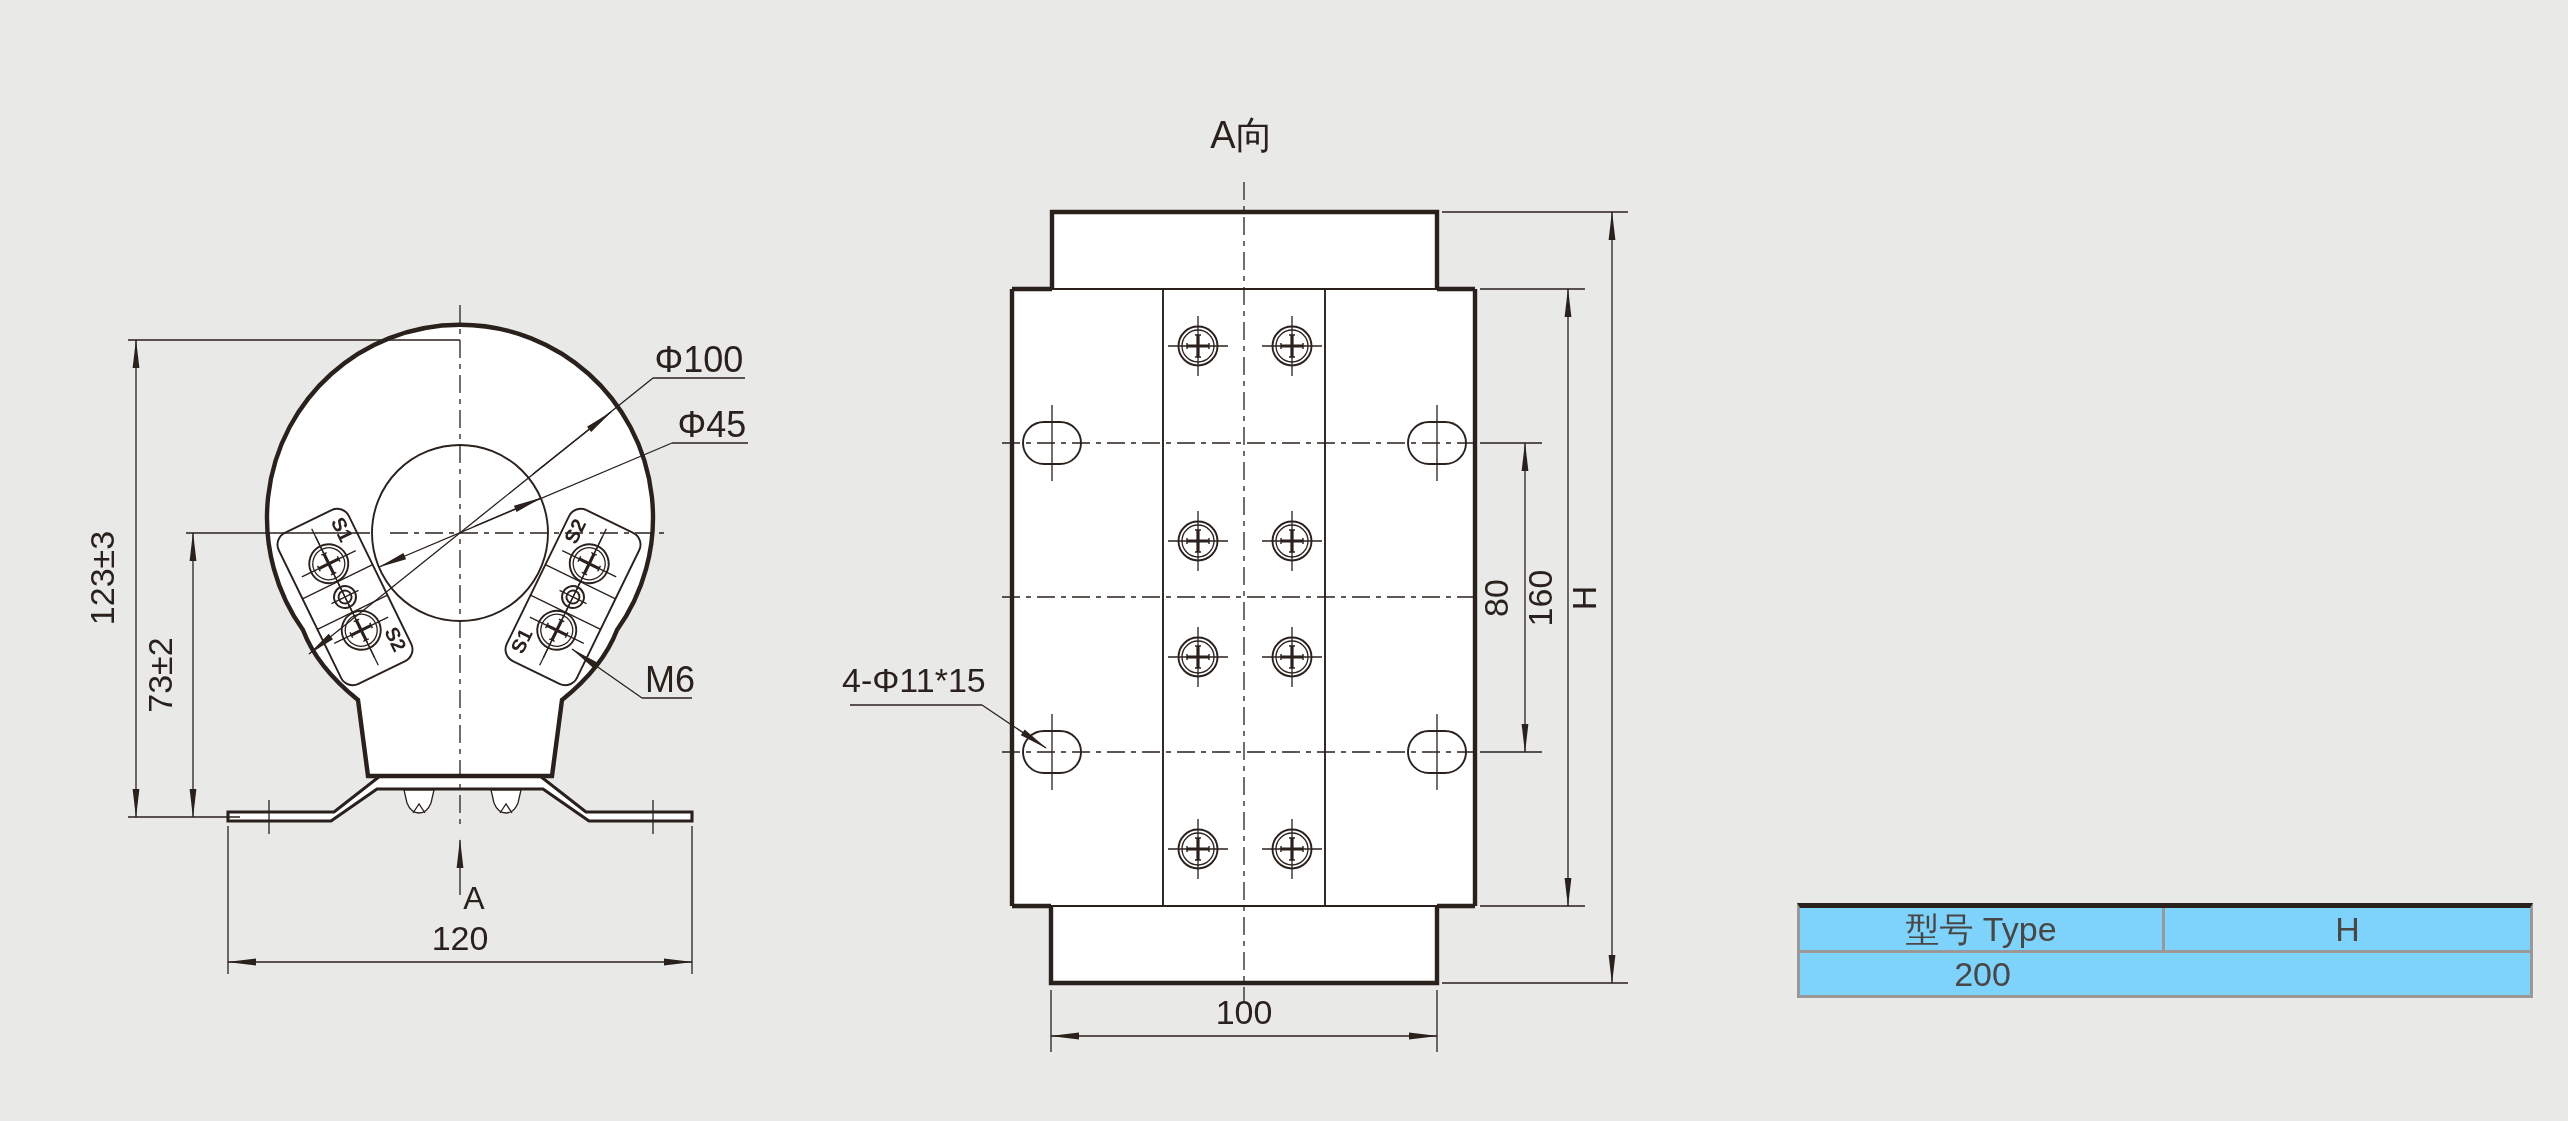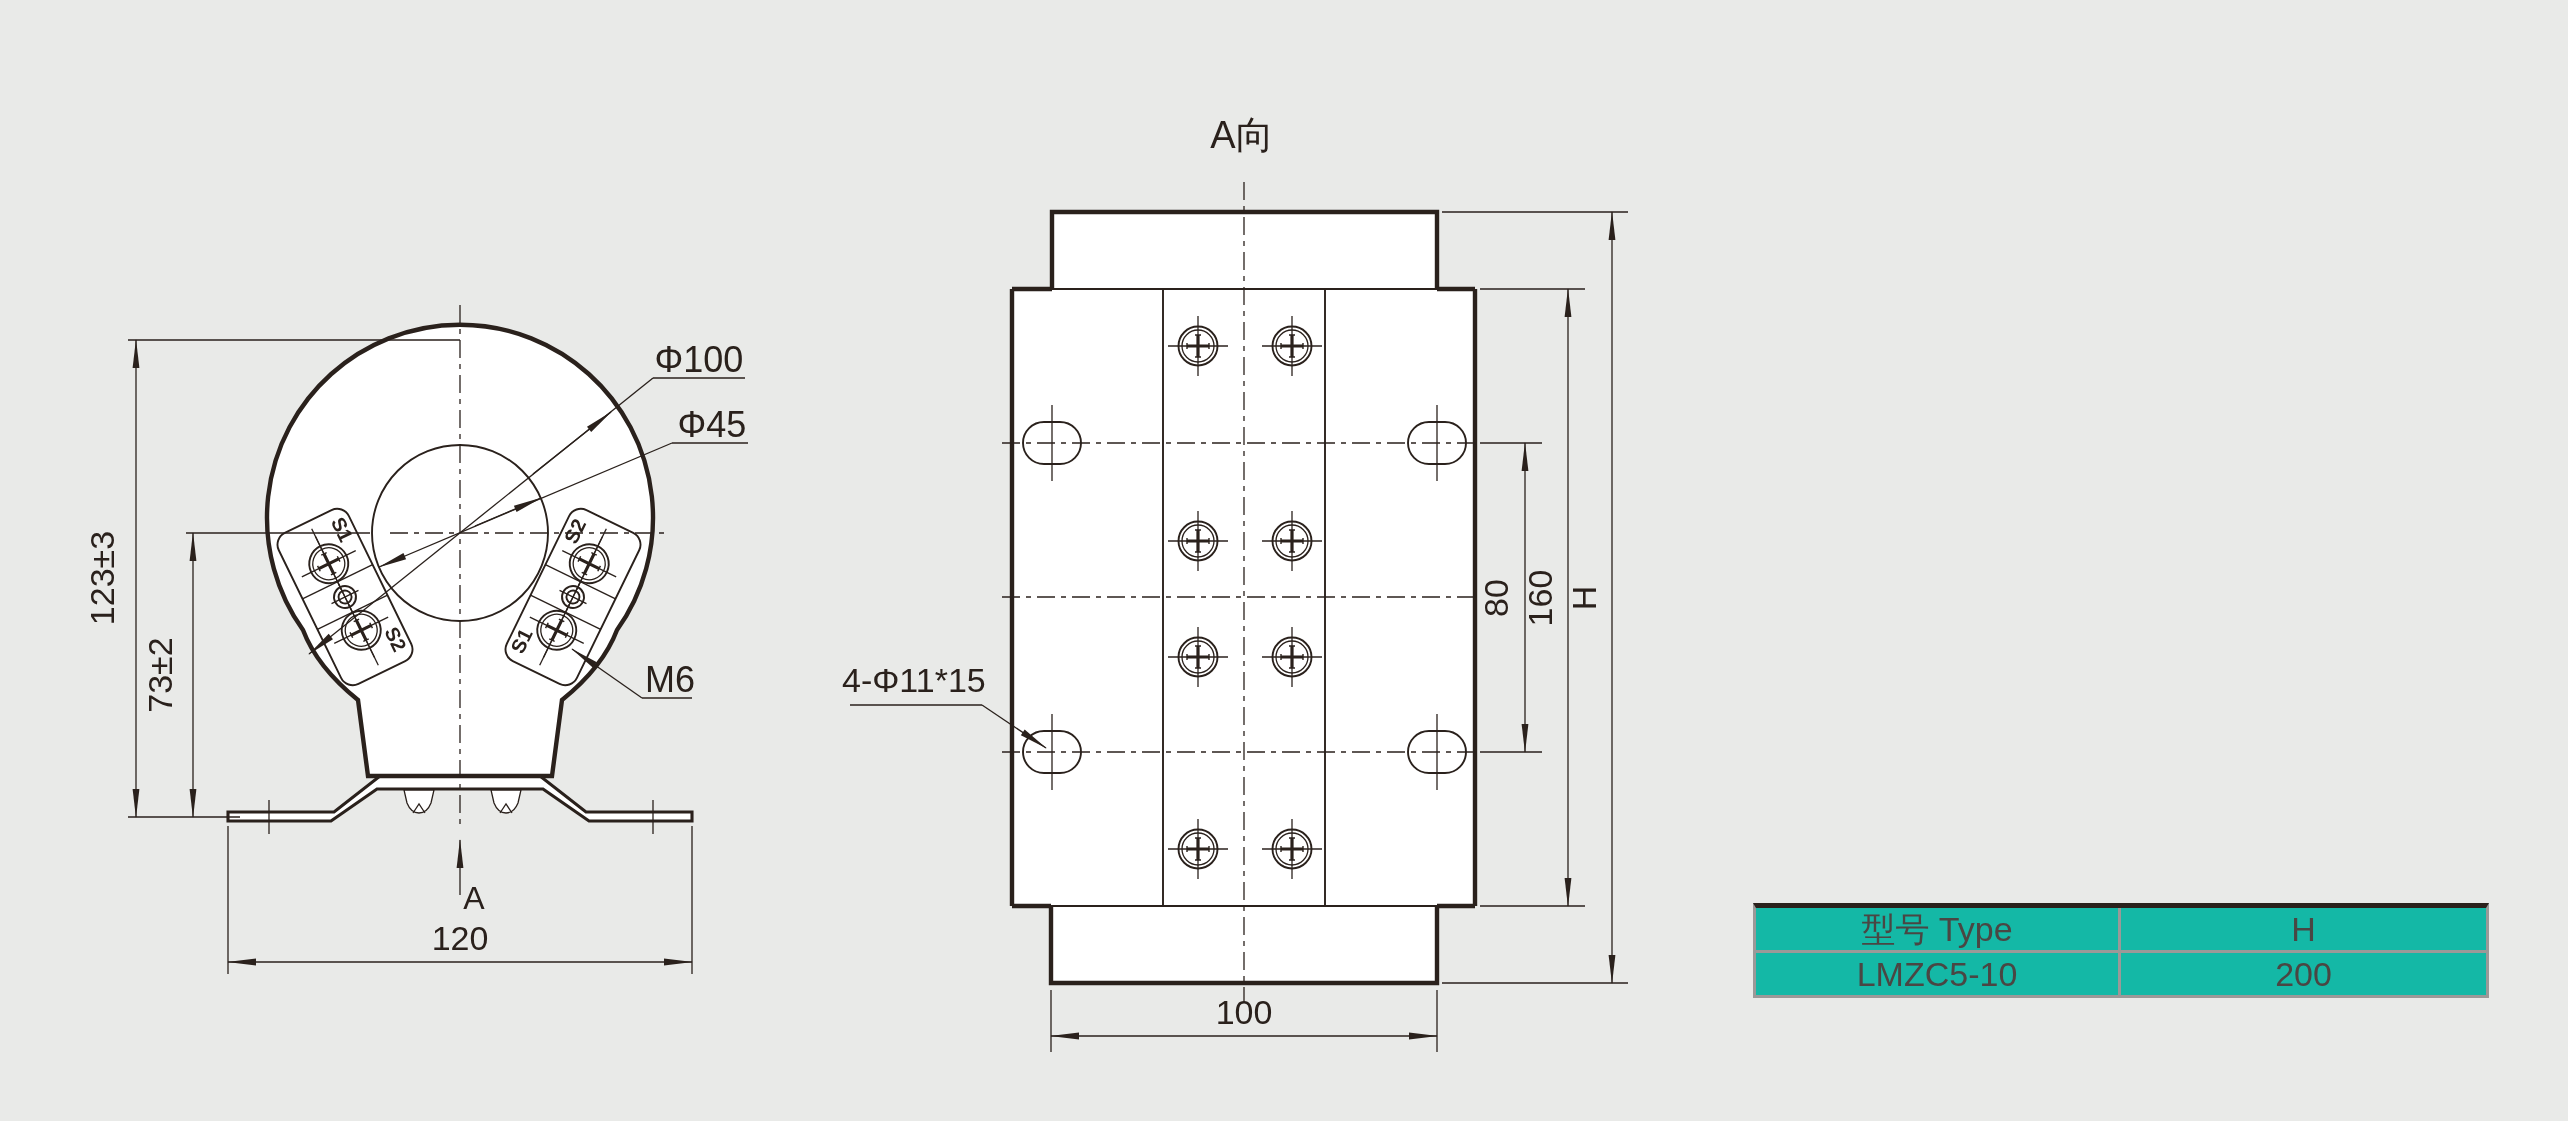--- a/index.html
+++ b/index.html
@@ -20,25 +20,25 @@
   .dim{marker-start:url(#arw);marker-end:url(#arw);}
   .lead{marker-end:url(#arw);}
   text{fill:#2a211c;font-family:"Liberation Sans", sans-serif;}
   .t-dim{font-size:34px;}
   .t-label{font-size:36px;}
   .t-title{font-size:38px;}
   .t-view{font-size:32px;}
   .t-small{font-size:20px;font-weight:bold;}
   
   .spec-table{
-    position:absolute;left:1753px;top:903px;width:730px;
+    position:absolute;left:1797px;top:903px;width:730px;
     border-top:5px solid #2a211c;
     border-left:3px solid #9b9998;
     border-right:3px solid #9b9998;
-    background:#14b8a6;
+    background:#7dd3fc;
     font-size:34px;color:#4a4643;
   }
   .spec-row{display:grid;grid-template-columns:1fr 1fr;border-bottom:3px solid #9b9998;}
   .spec-cell{height:42px;line-height:42px;text-align:center;overflow:hidden;}
   .spec-cell.first{border-right:3px solid #9b9998;}
 </style>
 </head>
 <body>
 
 <svg id="drawing" width="2568" height="1121" viewBox="0 0 2568 1121">
@@ -215,16 +215,15 @@
     </g>
   </g>
 </svg>
 
 <div class="spec-table">
   <div class="spec-row">
     <div class="spec-cell first">型号 Type</div>
     <div class="spec-cell">H</div>
   </div>
   <div class="spec-row">
-    <div class="spec-cell first">LMZC5-10</div>
     <div class="spec-cell">200</div>
   </div>
 </div>
 
 </body></html>

